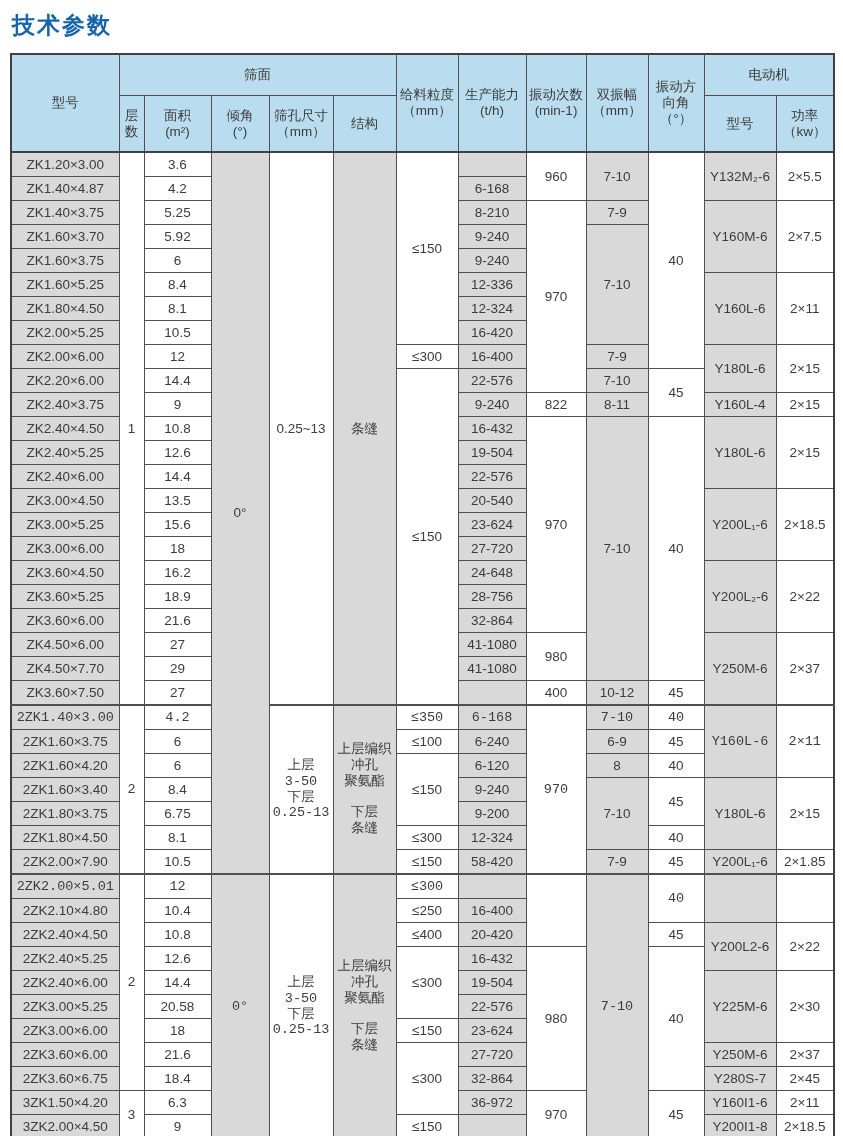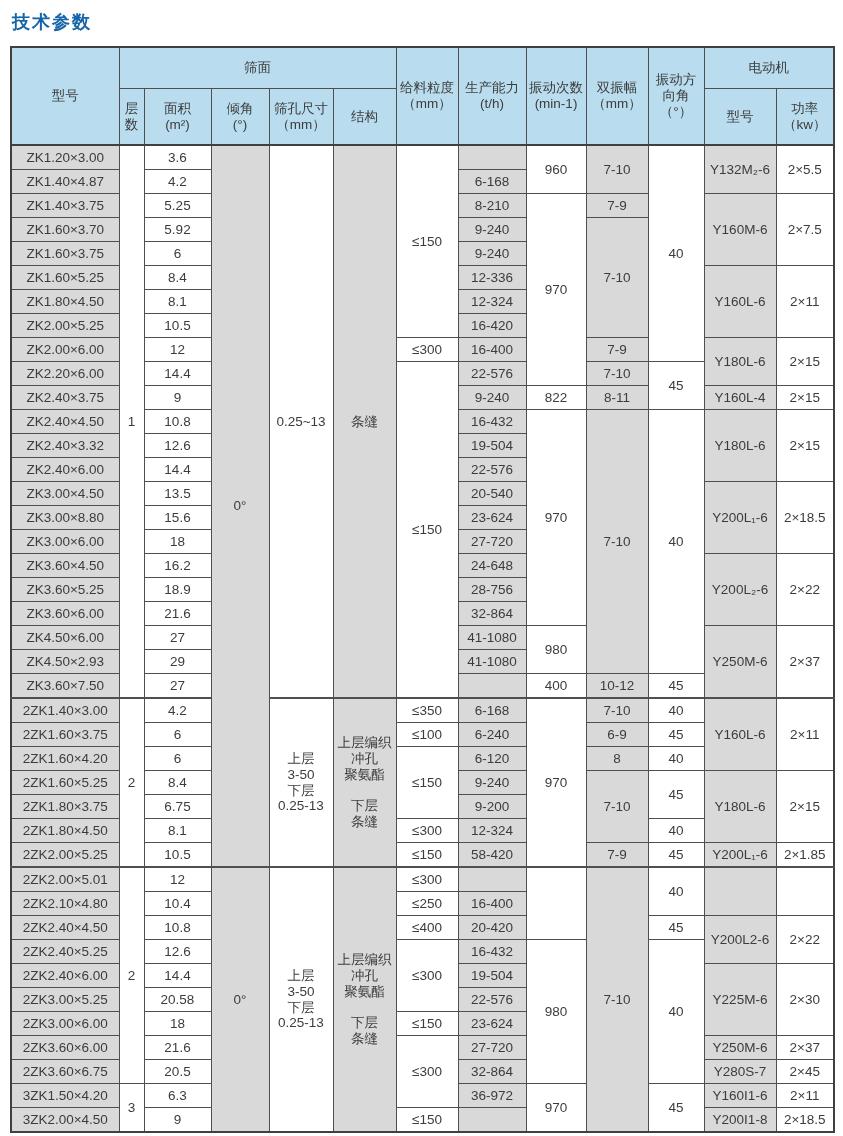--- a/index.html
+++ b/index.html
@@ -1,33 +1,33 @@
 <!DOCTYPE html>
 <html><head>
 <meta charset="utf-8">
 <style>
   html,body{margin:0;padding:0;background:#ffffff;}
   body{font-family:"Liberation Sans","DejaVu Sans",sans-serif;color:#3c3c3c;}
   .page{width:843px;padding:6px 10px 10px 10px;box-sizing:border-box;}
-  .page-title{color:#1565a8;font-size:18px;font-weight:bold;margin:4px 0 12px 2px;letter-spacing:2px;}
+  .page-title{color:#1565a8;font-size:23px;font-weight:bold;margin:4px 0 12px 2px;letter-spacing:2px;}
   table.spec{border-collapse:collapse;table-layout:fixed;width:823px;border:2px solid #404040;}
   table.spec th,table.spec td{
     border:1px solid #4f4f4f;
     text-align:center;vertical-align:middle;
     font-size:13.5px;line-height:1.18;padding:0 1px;
     white-space:pre-line;overflow:hidden;
   }
   table.spec thead th{background:#b9ddef;font-weight:normal;}
   table.spec thead tr:first-child th{height:40px;}
   table.spec thead tr:last-child th{height:55px;}
   table.spec thead{border-bottom:2px solid #404040;}
   table.spec tbody td{height:23px;}
   td.g{background:#d9d9d9;}
   td.w{background:#ffffff;}
-  tr.sec td{border-top-width:2px;}
+  tr.sec td{border-top-width:2px;font-family:Liberation Mono, monospace;}
 </style>
 </head>
 <body>
 
 <div class="page">
   <div class="page-title">技术参数</div>
   <table class="spec">
     <colgroup>
         <col style="width: 108px;">
         <col style="width: 25px;">
@@ -163,38 +163,38 @@
           <td class="g">ZK2.40×4.50</td>
           <td class="w">10.8</td>
           <td class="g">16-432</td>
           <td rowspan="9" class="w">970</td>
           <td rowspan="11" class="g">7-10</td>
           <td rowspan="11" class="w">40</td>
           <td rowspan="3" class="g">Y180L-6</td>
           <td rowspan="3" class="w">2×15</td>
         </tr>
         <tr>
-          <td class="g">ZK2.40×3.32</td>
+          <td class="g">ZK2.40×5.25</td>
           <td class="w">12.6</td>
           <td class="g">19-504</td>
         </tr>
         <tr>
           <td class="g">ZK2.40×6.00</td>
           <td class="w">14.4</td>
           <td class="g">22-576</td>
         </tr>
         <tr>
           <td class="g">ZK3.00×4.50</td>
           <td class="w">13.5</td>
           <td class="g">20-540</td>
           <td rowspan="3" class="g">Y200L₁-6</td>
           <td rowspan="3" class="w">2×18.5</td>
         </tr>
         <tr>
-          <td class="g">ZK3.00×8.80</td>
+          <td class="g">ZK3.00×5.25</td>
           <td class="w">15.6</td>
           <td class="g">23-624</td>
         </tr>
         <tr>
           <td class="g">ZK3.00×6.00</td>
           <td class="w">18</td>
           <td class="g">27-720</td>
         </tr>
         <tr>
           <td class="g">ZK3.60×4.50</td>
@@ -215,21 +215,21 @@
         </tr>
         <tr>
           <td class="g">ZK4.50×6.00</td>
           <td class="w">27</td>
           <td class="g">41-1080</td>
           <td rowspan="2" class="w">980</td>
           <td rowspan="3" class="g">Y250M-6</td>
           <td rowspan="3" class="w">2×37</td>
         </tr>
         <tr>
-          <td class="g">ZK4.50×2.93</td>
+          <td class="g">ZK4.50×7.70</td>
           <td class="w">29</td>
           <td class="g">41-1080</td>
         </tr>
         <tr>
           <td class="g">ZK3.60×7.50</td>
           <td class="w">27</td>
           <td class="g"></td>
           <td class="w">400</td>
           <td class="g">10-12</td>
           <td class="w">45</td>
@@ -266,42 +266,42 @@
         </tr>
         <tr>
           <td class="g">2ZK1.60×4.20</td>
           <td class="w">6</td>
           <td rowspan="3" class="w">≤150</td>
           <td class="g">6-120</td>
           <td class="g">8</td>
           <td class="w">40</td>
         </tr>
         <tr>
-          <td class="g">2ZK1.60×5.25</td>
+          <td class="g">2ZK1.60×3.40</td>
           <td class="w">8.4</td>
           <td class="g">9-240</td>
           <td rowspan="3" class="g">7-10</td>
           <td rowspan="2" class="w">45</td>
           <td rowspan="3" class="g">Y180L-6</td>
           <td rowspan="3" class="w">2×15</td>
         </tr>
         <tr>
           <td class="g">2ZK1.80×3.75</td>
           <td class="w">6.75</td>
           <td class="g">9-200</td>
         </tr>
         <tr>
           <td class="g">2ZK1.80×4.50</td>
           <td class="w">8.1</td>
           <td class="w">≤300</td>
           <td class="g">12-324</td>
           <td class="w">40</td>
         </tr>
         <tr>
-          <td class="g">2ZK2.00×5.25</td>
+          <td class="g">2ZK2.00×7.90</td>
           <td class="w">10.5</td>
           <td class="w">≤150</td>
           <td class="g">58-420</td>
           <td class="g">7-9</td>
           <td class="w">45</td>
           <td class="g">Y200L₁-6</td>
           <td class="w">2×1.85</td>
         </tr>
         <tr class="sec">
           <td class="g">2ZK2.00×5.01</td>
@@ -370,21 +370,21 @@
         <tr>
           <td class="g">2ZK3.60×6.00</td>
           <td class="w">21.6</td>
           <td rowspan="3" class="w">≤300</td>
           <td class="g">27-720</td>
           <td class="g">Y250M-6</td>
           <td class="w">2×37</td>
         </tr>
         <tr>
           <td class="g">2ZK3.60×6.75</td>
-          <td class="w">20.5</td>
+          <td class="w">18.4</td>
           <td class="g">32-864</td>
           <td class="g">Y280S-7</td>
           <td class="w">2×45</td>
         </tr>
         <tr>
           <td class="g">3ZK1.50×4.20</td>
           <td rowspan="2" class="w">3</td>
           <td class="w">6.3</td>
           <td class="g">36-972</td>
           <td rowspan="2" class="w">970</td>

